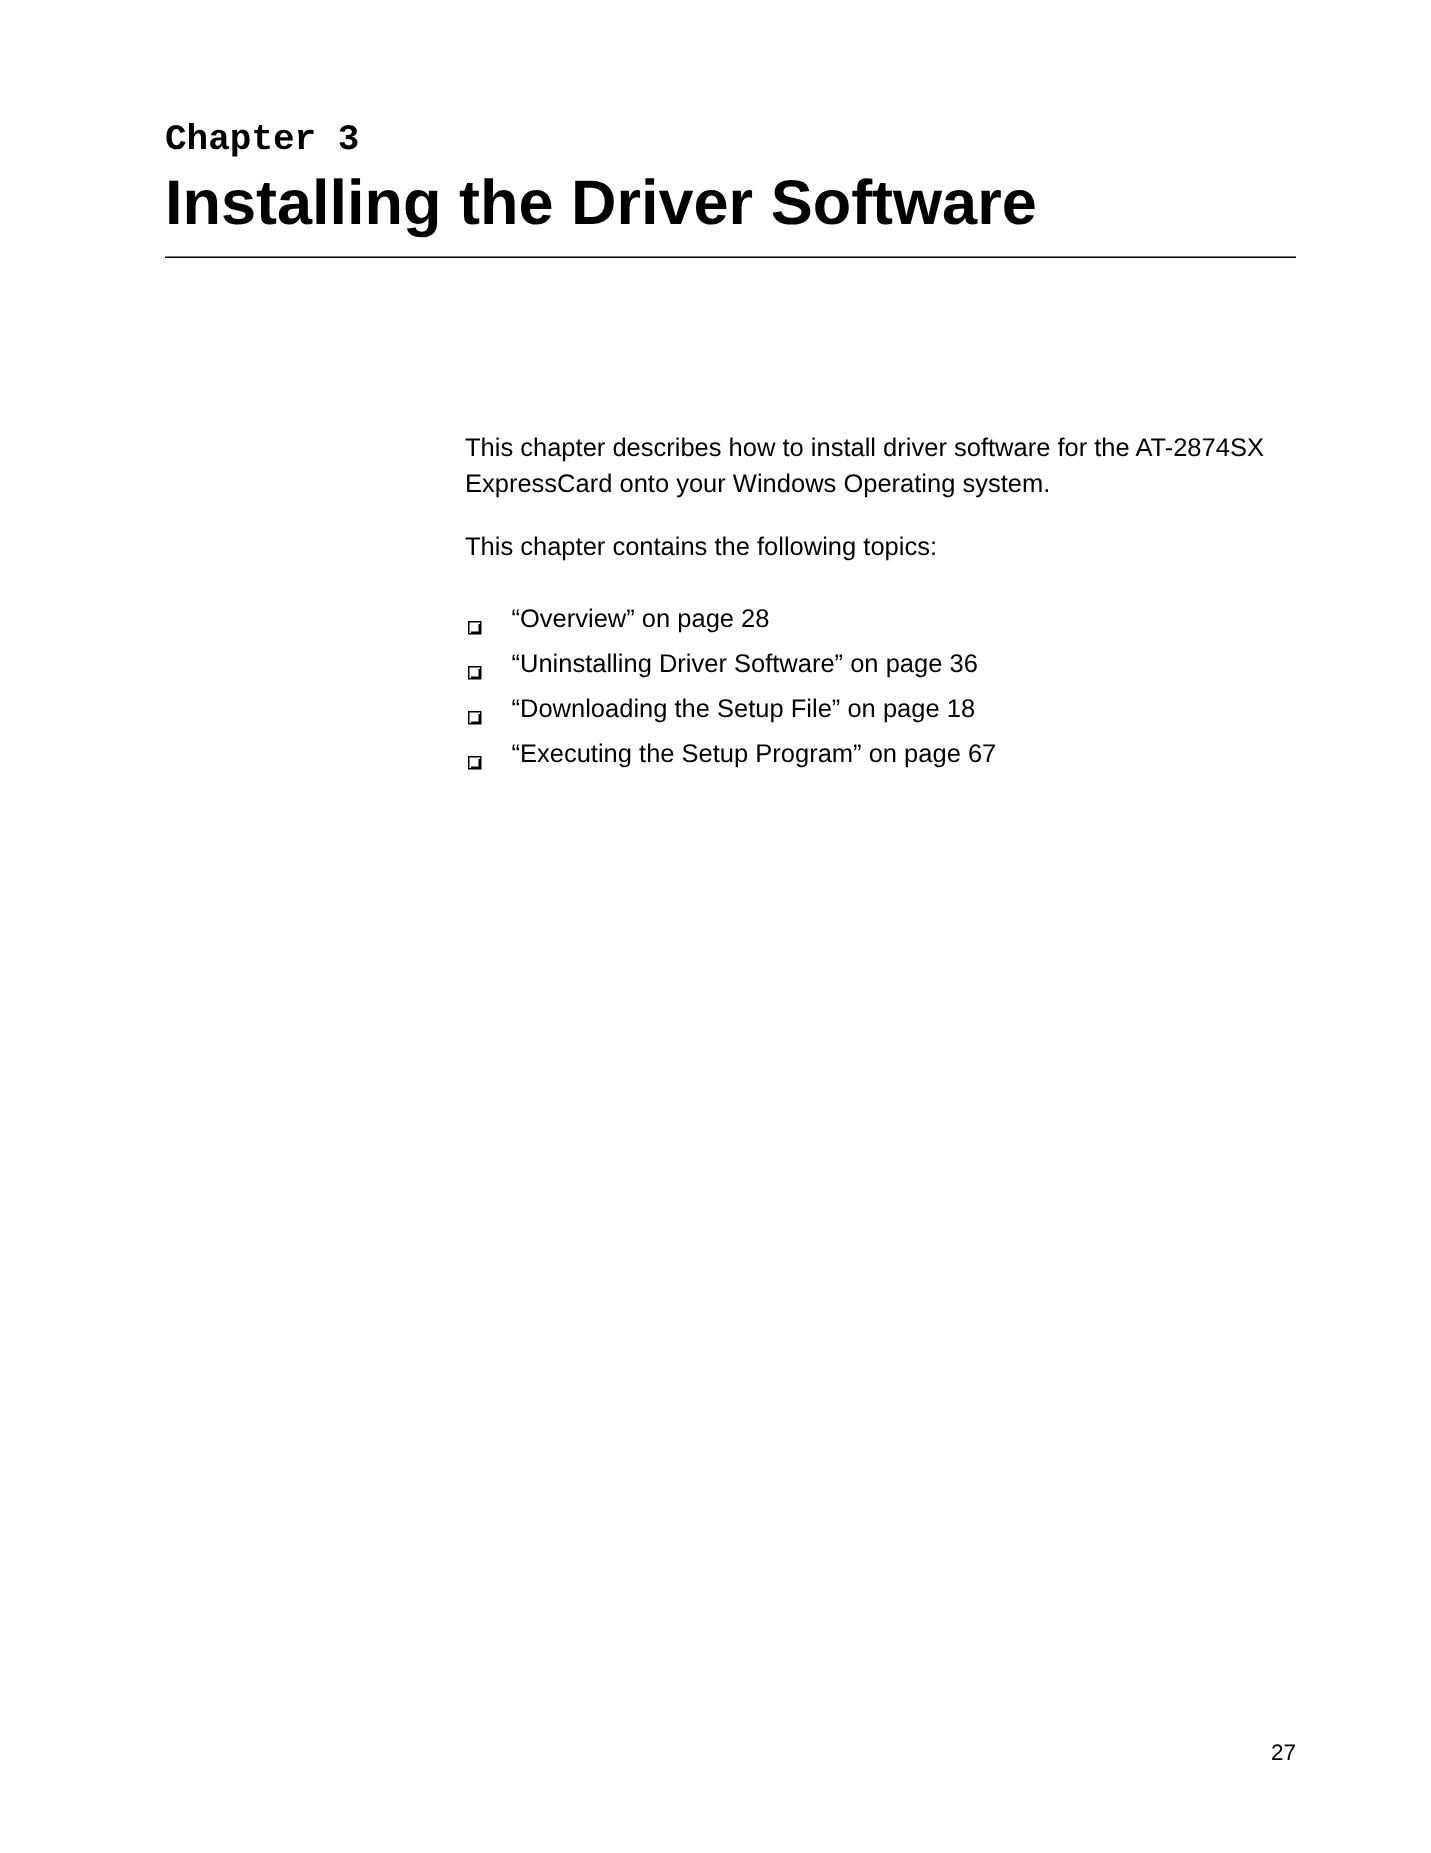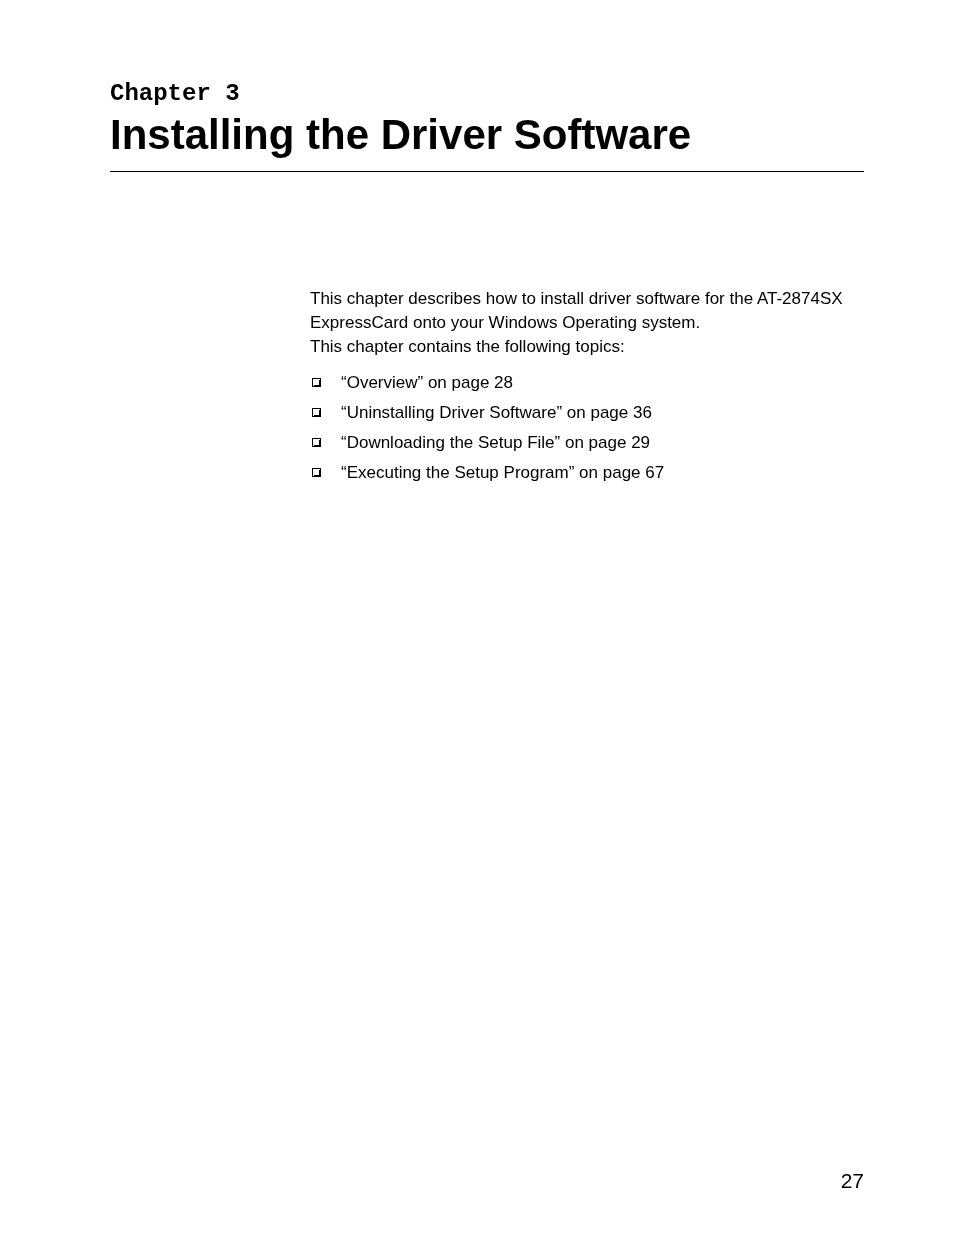--- a/index.html
+++ b/index.html
@@ -33,32 +33,32 @@
       border-bottom: 1.5px solid #000;
     }
     .content-block {
       margin-top: 115px;
       margin-left: 200px;
       color: #000;
     }
     .intro-para {
       font-size: 17px;
       line-height: 1.4;
-      margin-bottom: 2px;
+      margin-bottom: 20px;
     }
     .topics-label {
       font-size: 17px;
-      margin-bottom: 16px;
+      margin-bottom: 28px;
     }
     .topics-list {
       list-style: none;
     }
     .topics-list li {
       display: flex;
-      align-items: flex-start;
+      align-items: flex-end;
       margin-bottom: 10px;
       font-size: 17px;
     }
     .bullet-icon {
       display: inline-block;
       width: 9px;
       height: 9px;
       border: 1px solid #000;
       margin-right: 20px;
       margin-left: 2px;
@@ -71,23 +71,23 @@
       position: absolute;
       left: 1px;
       top: 1px;
       width: 5px;
       height: 5px;
       border-right: 1px solid #000;
       border-bottom: 1px solid #000;
     }
     .page-number {
       position: absolute;
-      bottom: 42px;
+      bottom: 58px;
       right: 90px;
-      font-size: 21px;
+      font-size: 15px;
       color: #000;
     }
   </style>
 </head>
 <body>
 
 <div class="page">
   <div class="chapter-label">Chapter 3</div>
   <div class="chapter-title">Installing the Driver Software</div>
 
@@ -98,21 +98,21 @@
       <li>
         <span class="bullet-icon"></span>
         <span>“Overview” on page 28</span>
       </li>
       <li>
         <span class="bullet-icon"></span>
         <span>“Uninstalling Driver Software” on page 36</span>
       </li>
       <li>
         <span class="bullet-icon"></span>
-        <span>“Downloading the Setup File” on page 29</span>
+        <span>“Downloading the Setup File” on page 18</span>
       </li>
       <li>
         <span class="bullet-icon"></span>
         <span>“Executing the Setup Program” on page 67</span>
       </li>
     </ul>
   </div>
 </div>
 
 <div class="page-number">27</div>

